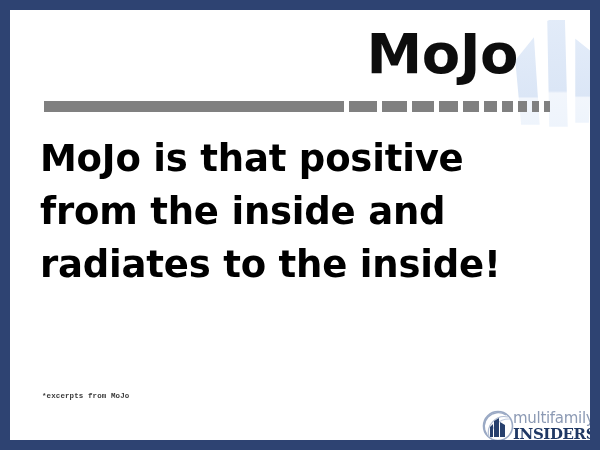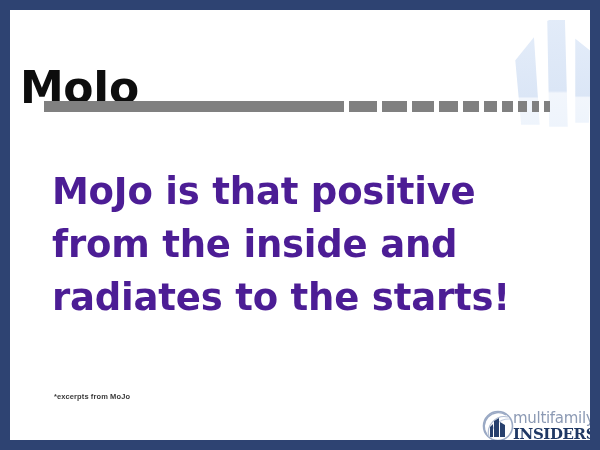--- a/index.html
+++ b/index.html
@@ -41,29 +41,28 @@
     pointer-events: none;
   }
   .watermark svg { display: block; }
 
   
   .title {
     position: absolute;
     left: 0;
     top: 6px;
     width: 498px;
-    text-align: left;
-    font-size: 44px;
+    text-align: right;
+    font-size: 56px;
     line-height: 1.0;
     font-weight: bold;
     color: #0d0d0d;
     letter-spacing: -0.5px;
     font-family: "DejaVu Sans", sans-serif;
     white-space: nowrap;
-    margin-top: 40px;
   }
 
   
   .divider {
     position: absolute;
     left: 24px;
     top: 81px;
     height: 11px;
     width: 480px;
     display: flex;
@@ -73,43 +72,42 @@
     background: #808080;
     height: 11px;
     margin-right: 5px;
     flex: none;
   }
   .divider .seg.solid { width: 300px; }
 
   
   .body-copy {
     position: absolute;
-    left: 32px;
+    left: 20px;
     top: 112px;
     width: 500px;
     font-size: 37px;
     line-height: 53px;
     font-weight: bold;
-    color: #4c1d95;
+    color: #000000;
     letter-spacing: -0.2px;
     font-family: "DejaVu Sans", sans-serif;
-    margin-top: 33px;
   }
   .body-copy .line { white-space: nowrap; }
 
   
   .footnote {
     position: absolute;
-    left: 34px;
+    left: 22px;
     top: 372px;
     font-size: 7.5px;
     font-weight: bold;
     color: #3a3a3a;
     letter-spacing: 0.1px;
-    font-family: Liberation Sans, sans-serif;
+    font-family: Liberation Mono, monospace;
   }
 
   
   .logo {
     position: absolute;
     right: 6px;
     bottom: 4px;
     width: 112px;
     height: 40px;
   }
@@ -178,21 +176,21 @@
         <span class="seg" style="width: 13px; background: rgb(128, 128, 128);"></span>
         <span class="seg" style="width: 11px; background: rgb(128, 128, 128);"></span>
         <span class="seg" style="width: 9px; background: rgb(128, 128, 128);"></span>
         <span class="seg" style="width: 7px; background: rgb(128, 128, 128);"></span>
         <span class="seg" style="width: 6px; background: rgb(128, 128, 128);"></span>
       </div>
 
     <div class="body-copy">
       <div class="line">MoJo is that positive</div>
       <div class="line">from the inside and</div>
-      <div class="line">radiates to the starts!</div>
+      <div class="line">radiates to the inside!</div>
     </div>
 
     <div class="footnote">*excerpts from MoJo</div>
 
     <div class="logo">
       <div class="logo-emblem">
         <svg width="32" height="32" viewBox="0 0 32 32" xmlns="http://www.w3.org/2000/svg">
           <circle cx="16" cy="16" r="14.5" fill="none" stroke="#9aa9c4" stroke-width="1.6"></circle>
           <path d="M5 25 A14 14 0 0 1 24 5" fill="none" stroke="#9aa9c4" stroke-width="1.4"></path>
           <path d="M7 27 A16 16 0 0 1 26 7" fill="none" stroke="#b2bed4" stroke-width="1.2"></path>

